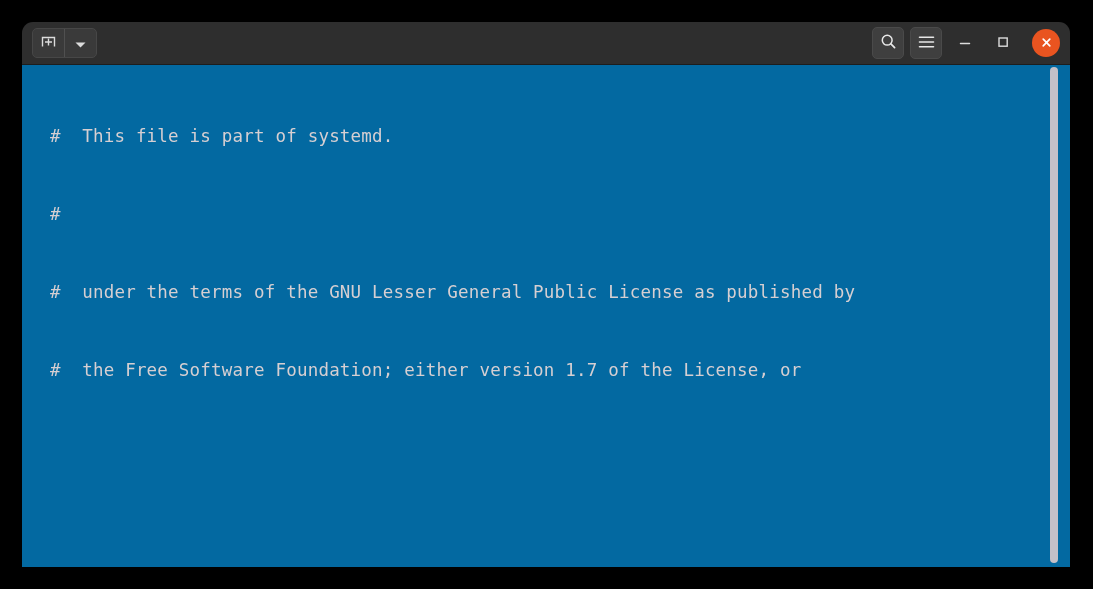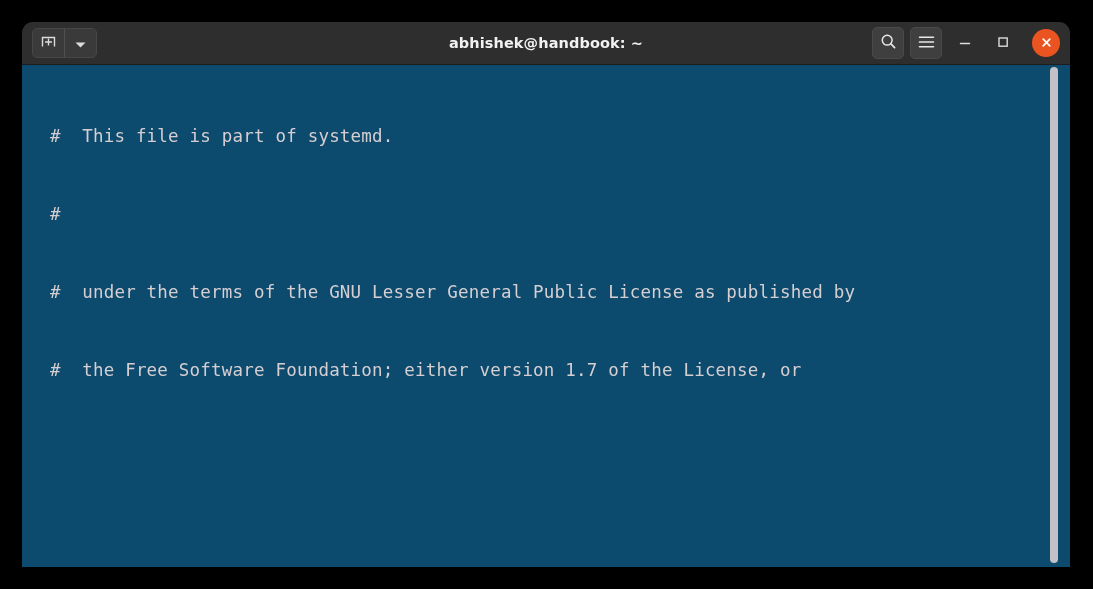--- a/index.html
+++ b/index.html
@@ -115,21 +115,21 @@
     background: #e95420;
     margin-left: 8px;
     width: 28px;
     height: 28px;
   }
 
   
   #terminal-body {
     position: relative;
     height: 502px;
-    background: #0c4a6e;
+    background: #0369a1;
     overflow: hidden;
   }
 
   #term-text {
     position: absolute;
     left: 28px;
     top: 6px;
     font-family: "DejaVu Sans Mono", "Liberation Mono", monospace;
     font-size: 17.5px;
     line-height: 26px;
@@ -183,21 +183,20 @@
           <div class="tab-btn" title="Tab list">
             <span>
               <svg width="13" height="9" viewBox="0 0 13 9">
                 <path d="M1.5 2.5 L11.5 2.5 L6.5 7.5 Z" fill="#dcdcdc"></path>
               </svg>
             </span>
           </div>
         </div>
       </div>
 
-      <div class="hdr-title">abhishek@handbook: ~</div>
 
       <div class="hdr-right">
 
         <div class="hdr-sq-btn">
           <span>
             <svg width="17" height="17" viewBox="0 0 17 17">
               <circle cx="7.2" cy="7.2" r="4.9" fill="none" stroke="#e8e8e8" stroke-width="1.5"></circle>
               <path d="M10.9 10.9 L14.6 14.6" stroke="#e8e8e8" stroke-width="1.7" stroke-linecap="round"></path>
             </svg>
           </span>

